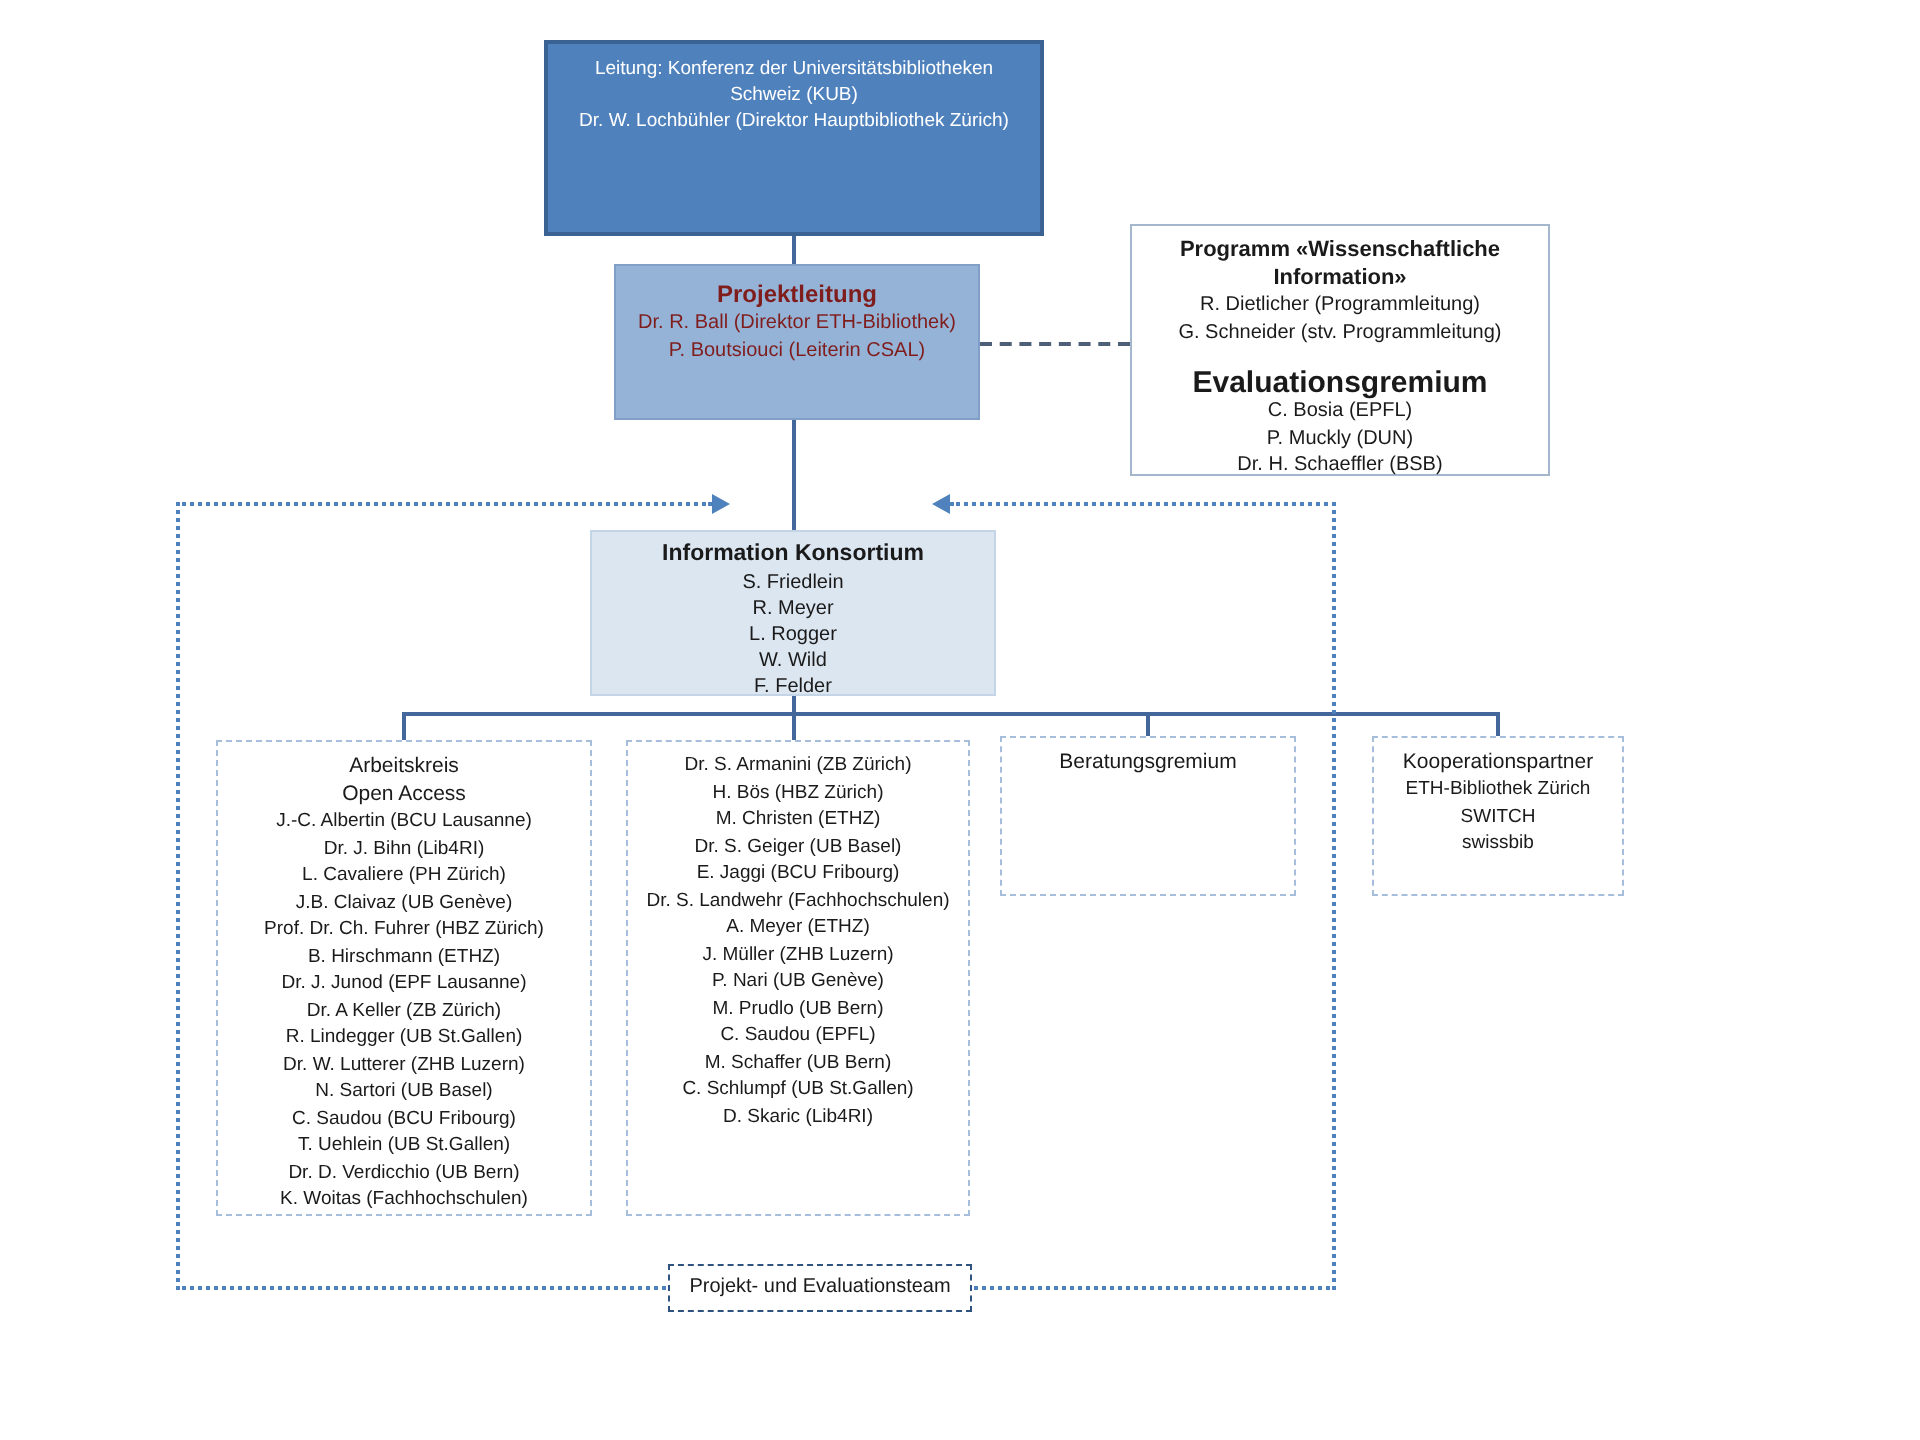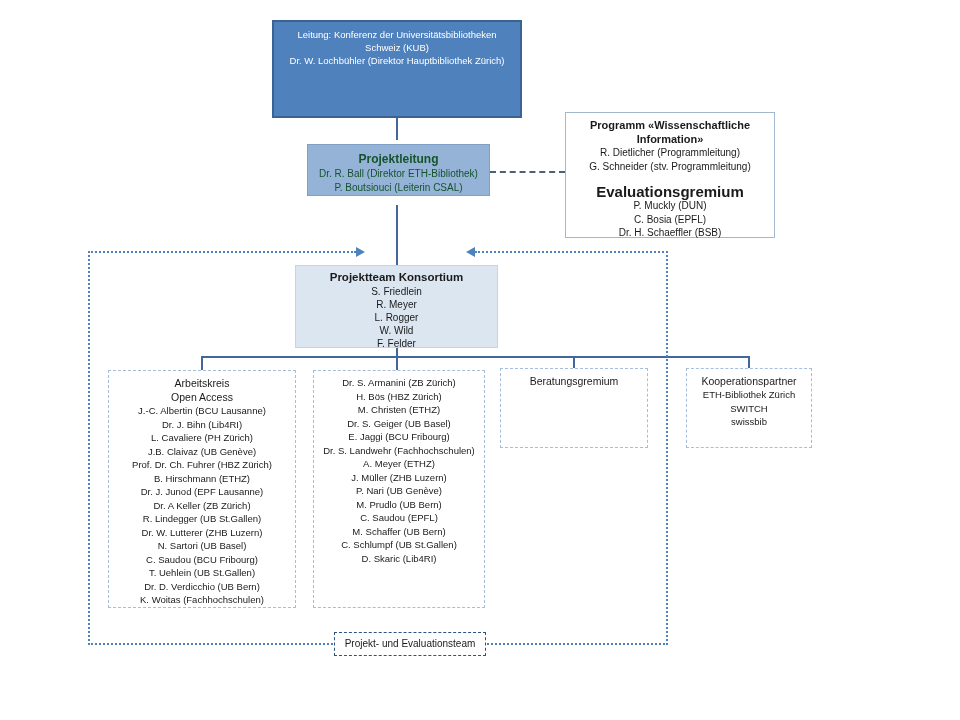--- a/index.html
+++ b/index.html
@@ -10,22 +10,22 @@
   .box{position:absolute;box-sizing:border-box;text-align:center;}
   .pre{white-space:pre-line;}
 
   
   .box-lenkung{left:272px;top:20px;width:250px;height:98px;background:#4f81bd;
     border:2px solid #3a6292;color:#ffffff;padding-top:5px;}
   .box-lenkung .ttl{font-weight:bold;font-size:11.5px;line-height:14px;}
   .box-lenkung .sub{font-size:9.5px;line-height:13px;margin-top:1px;}
 
   
-  .box-pl{left:307px;top:144px;width:183px;height:52px;background:#95b3d7;
-    border:1px solid #7f9fc6;color:#14532d;padding-top:7px;}
+  .box-pl{left:307px;top:132px;width:183px;height:78px;background:#95b3d7;
+    border:1px solid #7f9fc6;color:#7f1d1d;padding-top:7px;}
   .box-pl .ttl{font-weight:bold;font-size:12px;line-height:15px;}
   .box-pl .members div{font-size:10px;line-height:13.5px;}
 
   
   .box-prog{left:565px;top:112px;width:210px;height:126px;background:#ffffff;
     border:1px solid #a3b8cc;padding-top:5px;}
   .box-prog .ttl{font-weight:bold;font-size:11px;line-height:14px;}
   .box-prog .members div{font-size:10px;line-height:13.5px;}
   .box-prog .ttl2{font-weight:bold;font-size:15px;line-height:14px;margin-top:12px;}
 
@@ -103,28 +103,28 @@
 
   <div class="box box-prog">
     <div class="ttl pre">Programm «Wissenschaftliche
 Information»</div>
     <div class="members">
         <div>R. Dietlicher (Programmleitung)</div>
         <div>G. Schneider (stv. Programmleitung)</div>
       </div>
     <div class="ttl2">Evaluationsgremium</div>
     <div class="members">
+        <div>C. Bosia (EPFL)</div>
         <div>P. Muckly (DUN)</div>
-        <div>C. Bosia (EPFL)</div>
         <div>Dr. H. Schaeffler (BSB)</div>
       </div>
   </div>
 
   <div class="box box-team">
-    <div class="ttl">Projektteam Konsortium</div>
+    <div class="ttl">Information Konsortium</div>
     <div class="members">
         <div>S. Friedlein</div>
         <div>R. Meyer</div>
         <div>L. Rogger</div>
         <div>W. Wild</div>
         <div>F. Felder</div>
       </div>
   </div>
 
   <div class="box wg box-oa">

